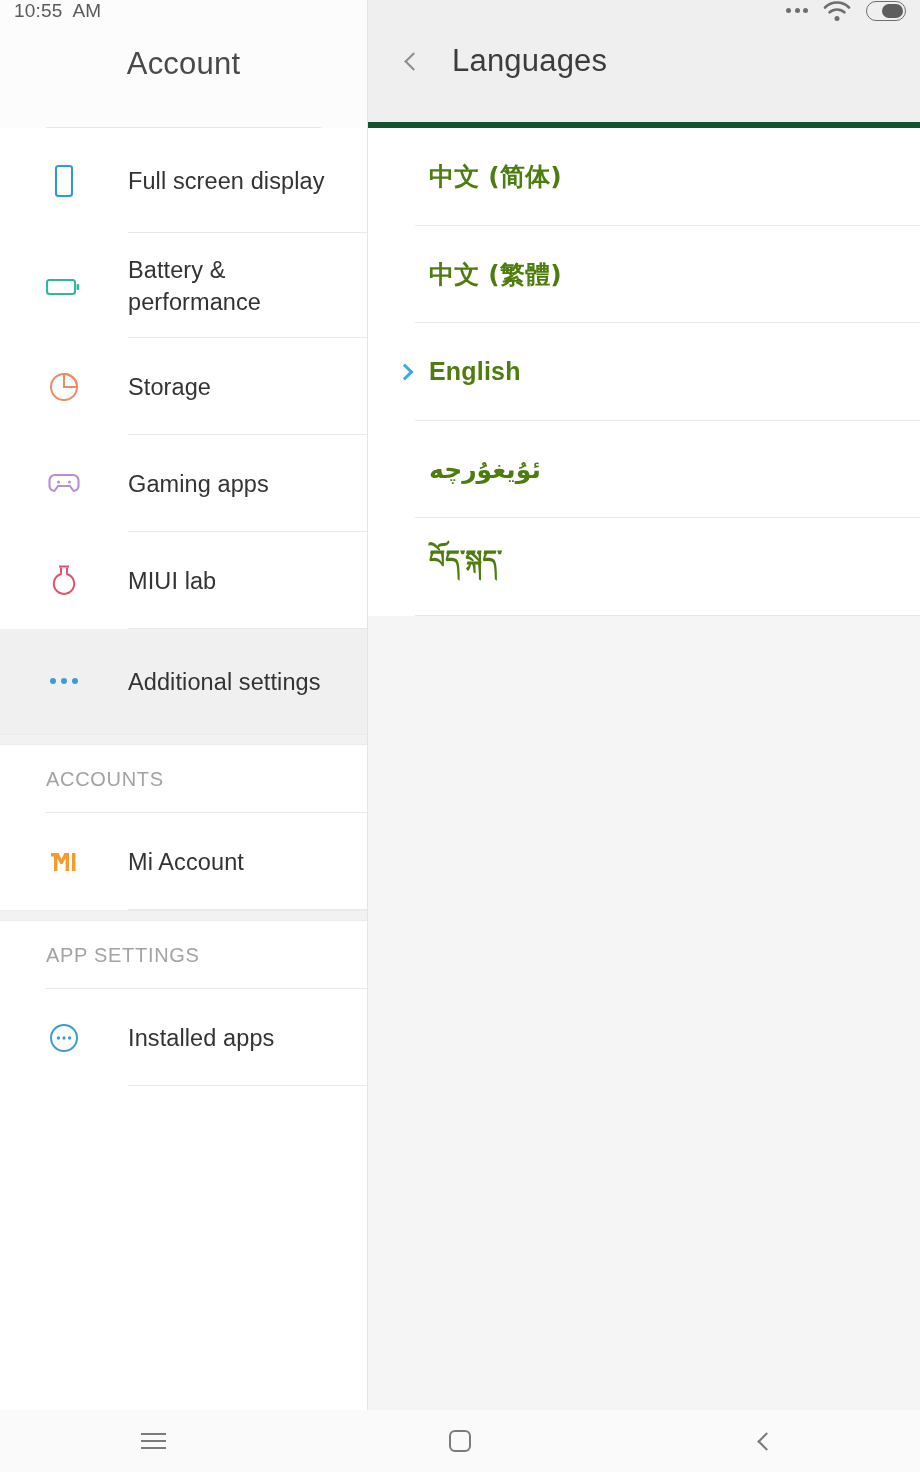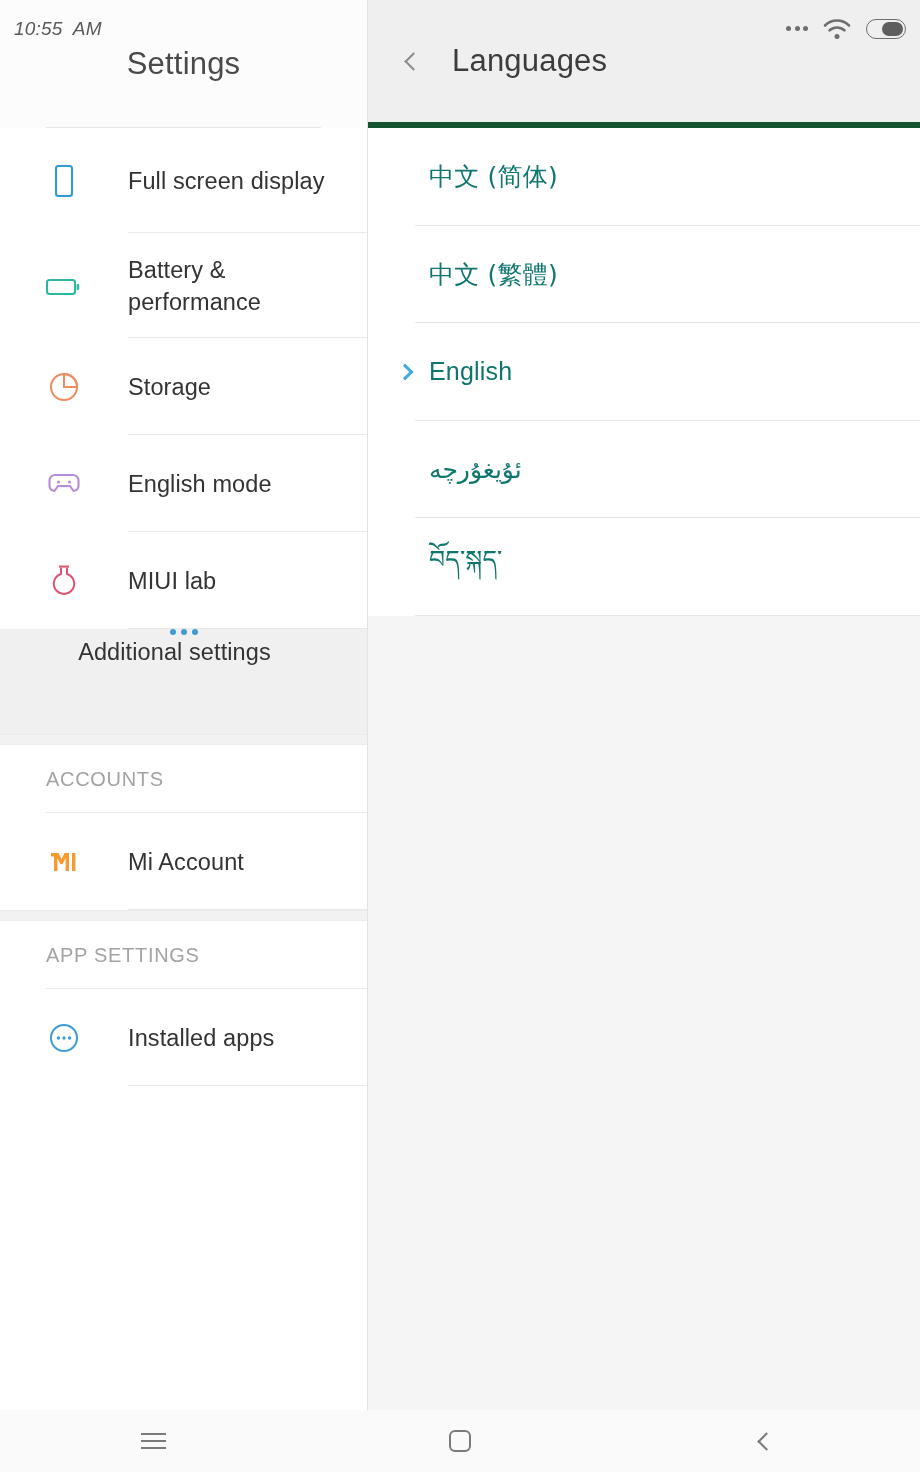--- a/index.html
+++ b/index.html
@@ -17,24 +17,23 @@
     flex-direction: column;
     background: #ffffff;
   }
 
   
   .statusbar {
     position: absolute;
     top: 0; left: 0; right: 0;
     height: 40px;
     display: flex;
-    align-items: flex-end;
+    align-items: flex-start;
     z-index: 30;
     pointer-events: none;
-    font-style: italic;
   }
   .status-time {
     margin-left: 14px;
     font-size: 19px;
     color: #5a5a5a;
     letter-spacing: 0.2px;
     white-space: pre;
   }
   .status-right {
     position: absolute;
@@ -99,21 +98,21 @@
 
   .nav-item {
     display: flex;
     align-items: center;
     min-height: 97px;
     position: relative;
     padding-left: 0;
     background: #ffffff;
   }
   .nav-item.tall { min-height: 105px; }
-  .nav-item.selected { background: #f0f0f0; flex-direction: column; }
+  .nav-item.selected { background: #f0f0f0; }
   .nav-item .ico-box {
     width: 128px;
     min-width: 128px;
     display: flex;
     align-items: center;
     justify-content: center;
   }
   .nav-item .label {
     font-size: 23.5px;
     line-height: 32px;
@@ -212,22 +211,23 @@
   }
   .marker .chev-blue {
     width: 12px; height: 12px;
     border-top: 3px solid #3cabe0;
     border-right: 3px solid #3cabe0;
     transform: rotate(45deg);
     display: block;
   }
   .lang-row .lang-name {
     font-size: 25px;
-    color: #0f766e;
+    color: #4d7c0f;
     letter-spacing: 0.2px;
+    font-weight: bold;
   }
   .lang-row .lang-name.rtl {
     direction: rtl;
     font-size: 25px;
     font-family: "DejaVu Sans", sans-serif;
   }
   .lang-row .lang-name.cjk {
     font-family: "DejaVu Sans", sans-serif;
     font-size: 25px;
   }
@@ -297,21 +297,21 @@
           <span></span>
         </span>
     </div>
   </div>
 
   <div class="body-split">
 
     <div class="sidebar">
 
       <div class="sidebar-title-wrap">
-        <div class="sidebar-title">Settings</div>
+        <div class="sidebar-title">Account</div>
       </div>
 
 
       <div class="nav-item tall">
         <div class="ico-box">
           <svg width="24" height="34" viewBox="0 0 24 34">
             <rect x="4" y="2" width="16" height="30" rx="2.5" fill="none" stroke="#2f9ad6" stroke-width="2.1"></rect>
           </svg>
         </div>
         <div class="label">Full screen display</div>
@@ -341,21 +341,21 @@
       </div>
 
       <div class="nav-item">
         <div class="ico-box">
           <svg width="36" height="28" viewBox="0 0 36 28">
             <path d="M9 5 H27 A5.5 5.5 0 0 1 32.5 10.5 V16 A5 5 0 0 1 27.5 21 L24 16 H12 L8.5 21 A5 5 0 0 1 3.5 16 V10.5 A5.5 5.5 0 0 1 9 5 Z" fill="none" stroke="#b58ddb" stroke-width="2.1" stroke-linejoin="round"></path>
             <circle cx="12.5" cy="12" r="1.5" fill="#b58ddb"></circle>
             <circle cx="23.5" cy="12" r="1.5" fill="#b58ddb"></circle>
           </svg>
         </div>
-        <div class="label">English mode</div>
+        <div class="label">Gaming apps</div>
         <div class="sep"></div>
       </div>
 
       <div class="nav-item">
         <div class="ico-box">
           <svg width="30" height="36" viewBox="0 0 30 36">
             <line x1="10" y1="3.5" x2="20" y2="3.5" stroke="#e0526f" stroke-width="2"></line>
             <path d="M12 4.5 V11 A10.2 10.2 0 1 0 18 11 V4.5" fill="none" stroke="#e0526f" stroke-width="2" stroke-linejoin="round"></path>
           </svg>
         </div>

